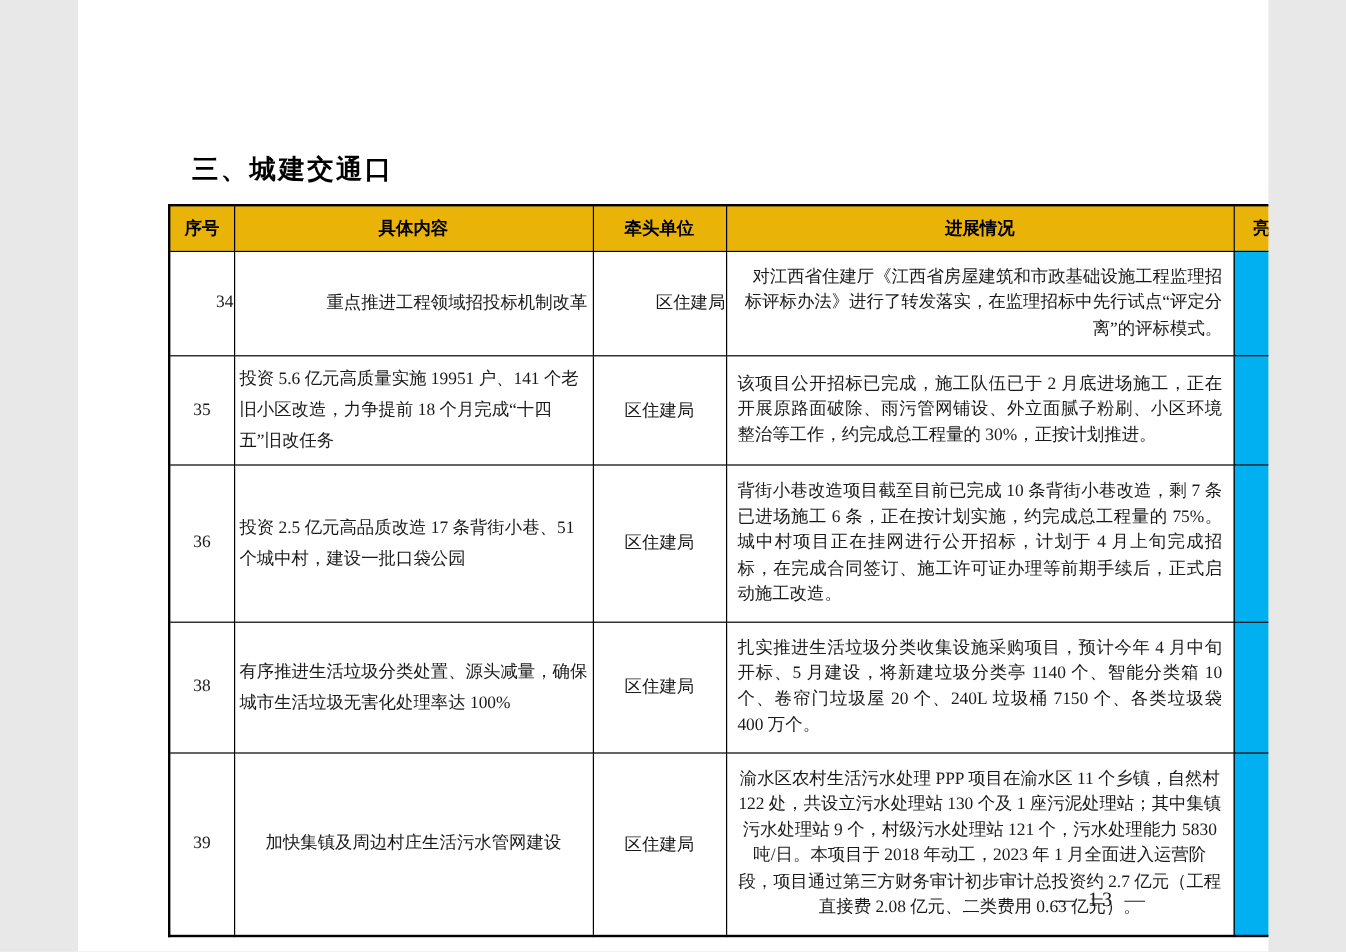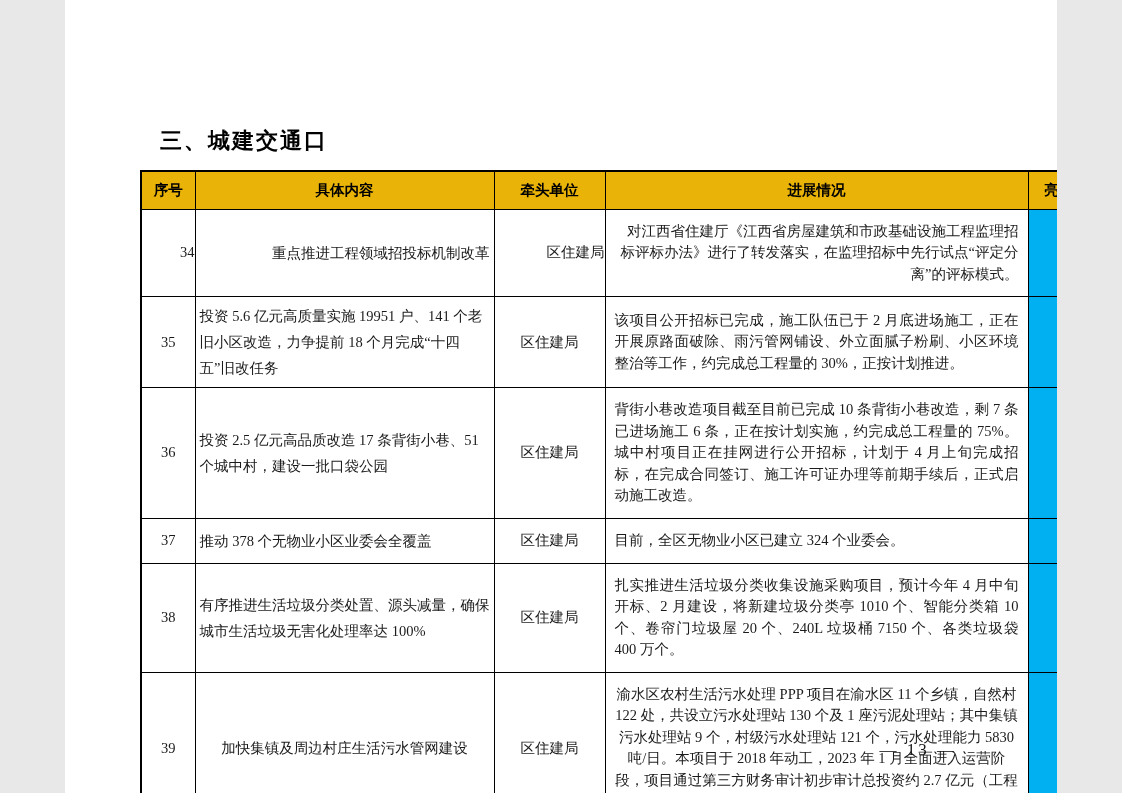--- a/index.html
+++ b/index.html
@@ -108,32 +108,25 @@
         <td class="c-progress">该项目公开招标已完成，施工队伍已于 2 月底进场施工，正在开展原路面破除、雨污管网铺设、外立面腻子粉刷、小区环境整治等工作，约完成总工程量的 30%，正按计划推进。</td>
         <td class="c-card card-bg" style="background: rgb(0, 176, 240); color: rgb(23, 55, 94);">蓝牌</td>
       </tr>
       <tr class="r36">
         <td class="c-no">36</td>
         <td class="c-content">投资 2.5 亿元高品质改造 17 条背街小巷、51 个城中村，建设一批口袋公园</td>
         <td class="c-unit">区住建局</td>
         <td class="c-progress">背街小巷改造项目截至目前已完成 10 条背街小巷改造，剩 7 条已进场施工 6 条，正在按计划实施，约完成总工程量的 75%。城中村项目正在挂网进行公开招标，计划于 4 月上旬完成招标，在完成合同签订、施工许可证办理等前期手续后，正式启动施工改造。</td>
         <td class="c-card card-bg" style="background: rgb(0, 176, 240); color: rgb(23, 55, 94);">蓝牌</td>
       </tr>
-      <tr class="r37">
-        <td class="c-no">37</td>
-        <td class="c-content">推动 378 个无物业小区业委会全覆盖</td>
-        <td class="c-unit">区住建局</td>
-        <td class="c-progress">目前，全区无物业小区已建立 324 个业委会。</td>
-        <td class="c-card card-bg" style="background: rgb(0, 176, 240); color: rgb(23, 55, 94);">蓝牌</td>
-      </tr>
       <tr class="r38">
         <td class="c-no">38</td>
         <td class="c-content">有序推进生活垃圾分类处置、源头减量，确保城市生活垃圾无害化处理率达 100%</td>
         <td class="c-unit">区住建局</td>
-        <td class="c-progress">扎实推进生活垃圾分类收集设施采购项目，预计今年 4 月中旬开标、2 月建设，将新建垃圾分类亭 1010 个、智能分类箱 10 个、卷帘门垃圾屋 20 个、240L 垃圾桶 7150 个、各类垃圾袋 400 万个。</td>
+        <td class="c-progress">扎实推进生活垃圾分类收集设施采购项目，预计今年 4 月中旬开标、5 月建设，将新建垃圾分类亭 1140 个、智能分类箱 10 个、卷帘门垃圾屋 20 个、240L 垃圾桶 7150 个、各类垃圾袋 400 万个。</td>
         <td class="c-card card-bg" style="background: rgb(0, 176, 240); color: rgb(23, 55, 94);">蓝牌</td>
       </tr>
       <tr class="r39">
         <td class="c-no">39</td>
         <td class="c-content">加快集镇及周边村庄生活污水管网建设</td>
         <td class="c-unit">区住建局</td>
         <td class="c-progress">渝水区农村生活污水处理 PPP 项目在渝水区 11 个乡镇，自然村 122 处，共设立污水处理站 130 个及 1 座污泥处理站；其中集镇污水处理站 9 个，村级污水处理站 121 个，污水处理能力 5830 吨/日。本项目于 2018 年动工，2023 年 1 月全面进入运营阶段，项目通过第三方财务审计初步审计总投资约 2.7 亿元（工程直接费 2.08 亿元、二类费用 0.63 亿元）。</td>
         <td class="c-card card-bg" style="background: rgb(0, 176, 240); color: rgb(23, 55, 94);">蓝牌</td>
       </tr>
     </tbody>

